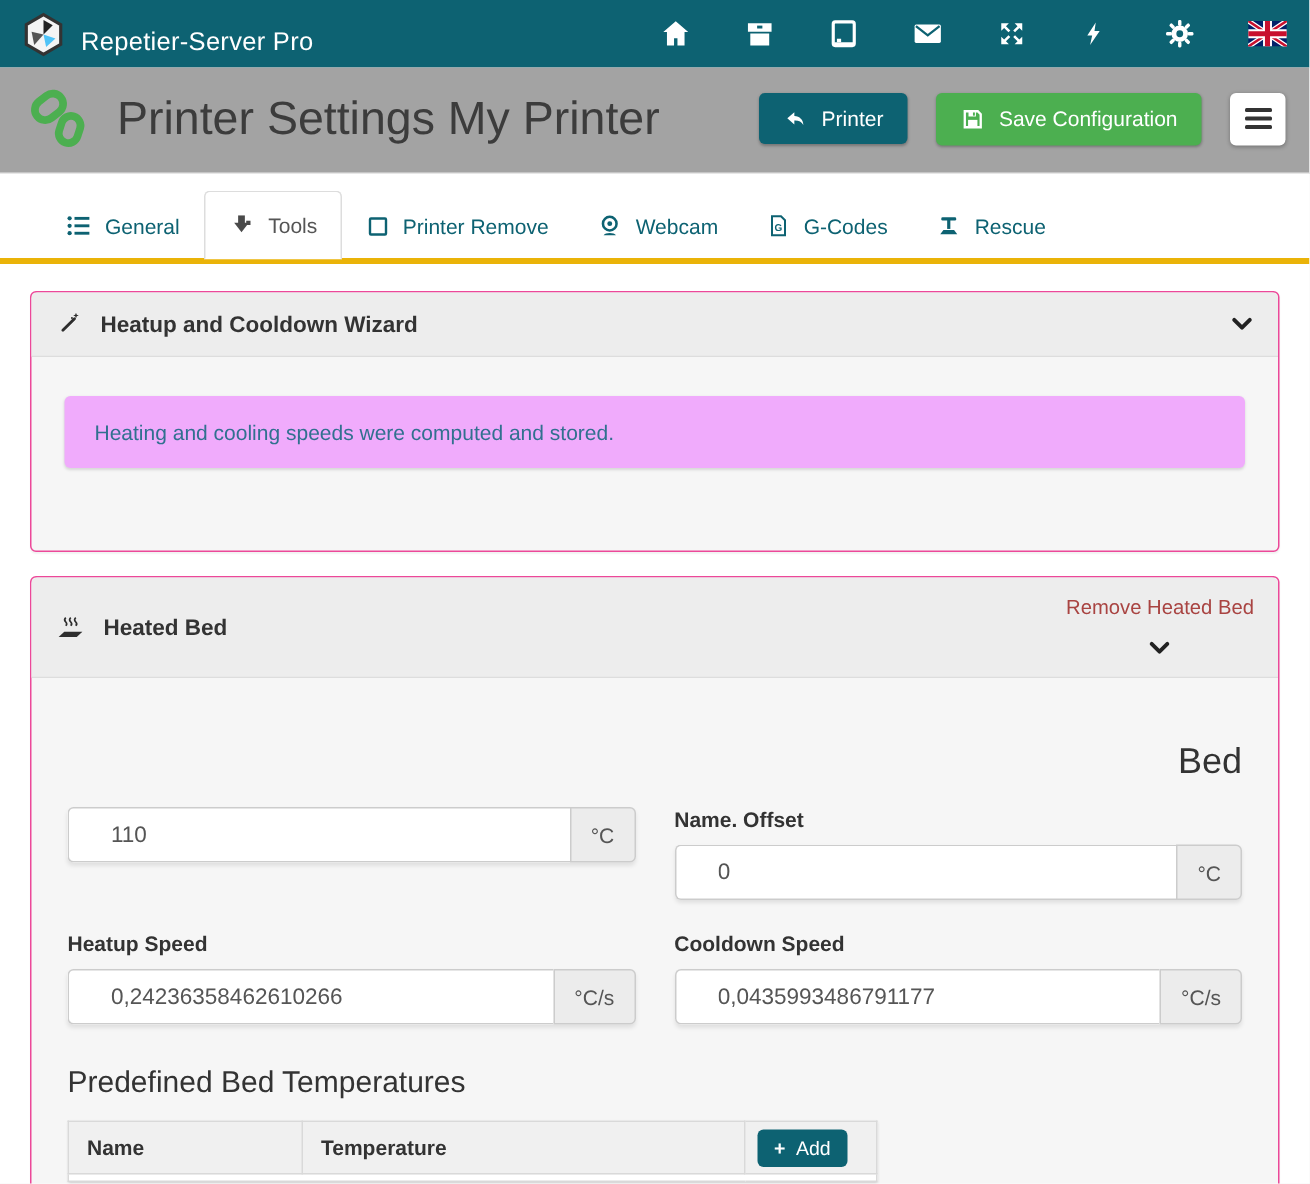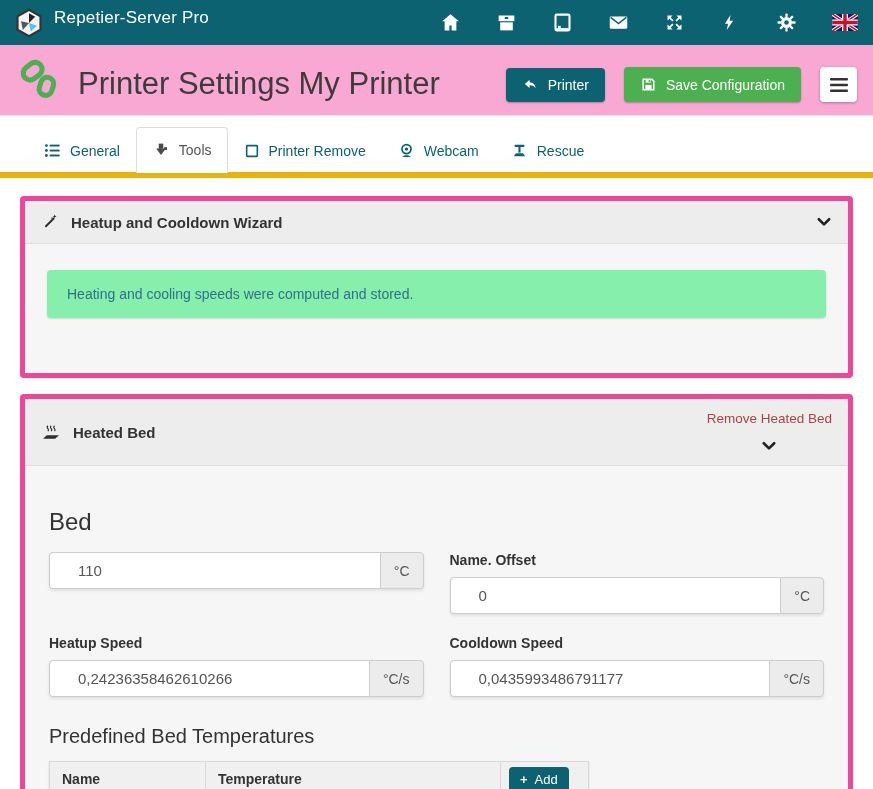--- a/index.html
+++ b/index.html
@@ -14,32 +14,32 @@
   svg { display: block; }
 
   
   .navbar {
     height: 45px;
     background: #0d6272;
     display: flex;
     align-items: center;
     padding: 0 15px 0 14px;
   }
-  .brand { display: flex; align-items: flex-start; gap: 10px; cursor: pointer; }
+  .brand { display: flex; align-items: flex-end; gap: 10px; cursor: pointer; }
   .brand-text { color: #fff; font-size: 17px; font-weight: 500; letter-spacing: .2px; }
   .nav-icons { margin-left: auto; display: flex; align-items: center; gap: 35px; }
   .nav-icon { width: 21px; height: 21px; cursor: pointer; display: flex; align-items: center; }
 
   
   .page-header {
     display: flex;
-    align-items: flex-end;
+    align-items: center;
     padding: 11px 16px 13px 18px;
     border-bottom: 1px solid #e7e7e7;
-    background: #f9a8d4;
+    background: #a3a3a3;
   }
   .page-title {
     font-size: 31px;
     font-weight: 500;
     color: #3c3c3c;
     margin-left: 16px;
     white-space: nowrap;
   }
   .header-actions { margin-left: auto; display: flex; align-items: center; gap: 19px; }
   .btn {
@@ -56,21 +56,21 @@
     border: none; border-radius: 4px; cursor: pointer;
     display: flex; align-items: center; justify-content: center;
     box-shadow: 0 1px 3px rgba(0,0,0,.3);
   }
 
   
   .tabs {
     display: flex;
     align-items: flex-end;
     padding: 11px 20px 0 28px;
-    border-bottom: 6px solid #eab308;
+    border-bottom: 4px solid #eab308;
     background: #fff;
   }
   .tab {
     display: flex; align-items: center; gap: 9px;
     padding: 13px 15px;
     font-size: 14px;
     color: #0d6272;
     cursor: pointer;
     border: 1px solid transparent;
     border-radius: 4px 4px 0 0;
@@ -79,50 +79,50 @@
   }
   .tab.active {
     background: #fff;
     border-color: #ddd #ddd #fff #ddd;
     color: #555;
   }
 
   
   .content { padding: 18px 20px 0 20px; }
   .panel {
-    border: 5px solid #ec4899;
+    border: 1px solid #ec4899;
     border-radius: 4px;
     background: #f6f6f6;
     box-shadow: 0 1px 1px rgba(0,0,0,.05);
     margin-bottom: 16px;
   }
   .panel-heading {
     display: flex; align-items: center;
     padding: 12px 16px;
     background: #ededed;
     border-bottom: 1px solid #ddd;
     border-radius: 4px 4px 0 0;
     cursor: pointer;
   }
   .panel-title { font-size: 15px; font-weight: 600; color: #333; margin-left: 12px; }
   .panel-heading .right { margin-left: auto; display: flex; align-items: center; gap: 14px; flex-direction: column; }
   .remove-link { color: #a94442; font-size: 13.5px; cursor: pointer; }
 
   .wizard-body { padding: 26px 22px 55px 22px; }
   .alert-info {
-    background: #86efac;
+    background: #f0abfc;
     color: #31708f;
     font-size: 14px;
     padding: 16px 20px;
     border-radius: 4px;
     box-shadow: 0 1px 2px rgba(0,0,0,.13);
   }
 
   .bed-body { padding: 24px 24px 42px 24px; }
-  .section-title { font-size: 24px; font-weight: 500; color: #333; margin: 18px 0 16px 0; }
+  .section-title { font-size: 24px; font-weight: 500; color: #333; margin: 18px 0 16px 0; text-align: right; }
   .fields-grid {
     display: grid;
     grid-template-columns: 1fr 1fr;
     column-gap: 26px;
     row-gap: 21px;
   }
   .field-label { font-size: 14px; font-weight: bold; color: #333; display: block; margin-bottom: 9px; }
   .input-group { display: flex; border-radius: 4px; box-shadow: 0 2px 3px rgba(0,0,0,.09); }
   .input-group input {
     flex: 1; min-width: 0;
@@ -328,20 +328,29 @@
   </div>
   <div class="tab">
     <span>
       <svg width="17" height="17" viewBox="0 0 24 24">
         <circle cx="12" cy="10" r="6.4" fill="none" stroke="#0d6272" stroke-width="2.4"></circle>
         <circle cx="12" cy="10" r="2.3" fill="#0d6272"></circle>
         <path d="M6.2 21c1.6-3 10-3 11.6 0z" fill="#0d6272"></path>
       </svg>
     </span>
     <span>Webcam</span>
+  </div>
+  <div class="tab">
+    <span>
+      <svg width="16" height="17" viewBox="0 0 24 24">
+        <path d="M5.5 2.5h9l4 4v15h-13z" fill="none" stroke="#0d6272" stroke-width="2"></path>
+        <text x="11.8" y="17" font-size="10" font-weight="bold" fill="#0d6272" text-anchor="middle" font-family="Liberation Sans, sans-serif">G</text>
+      </svg>
+    </span>
+    <span>G-Codes</span>
   </div>
   <div class="tab">
     <span>
       <svg width="17" height="17" viewBox="0 0 24 24" fill="#0d6272">
         <rect x="5" y="4" width="14" height="3" rx="1.2"></rect>
         <rect x="10.5" y="6.5" width="3" height="8.5"></rect>
         <path d="M4 20h16l-3-4H7z"></path>
       </svg>
     </span>
     <span>Rescue</span>

